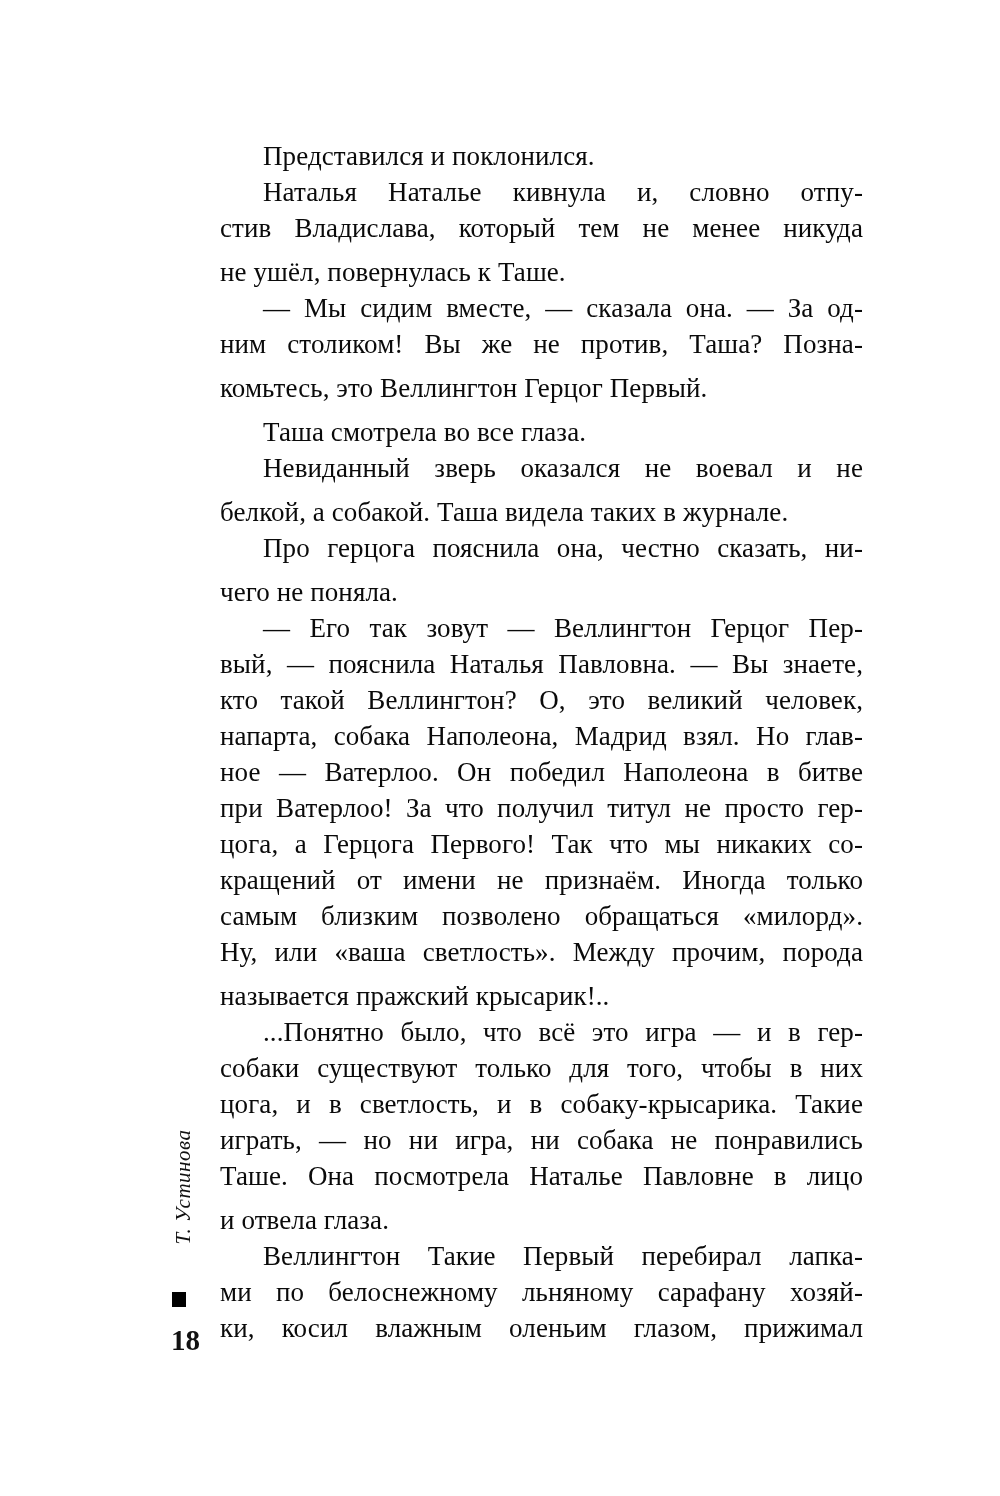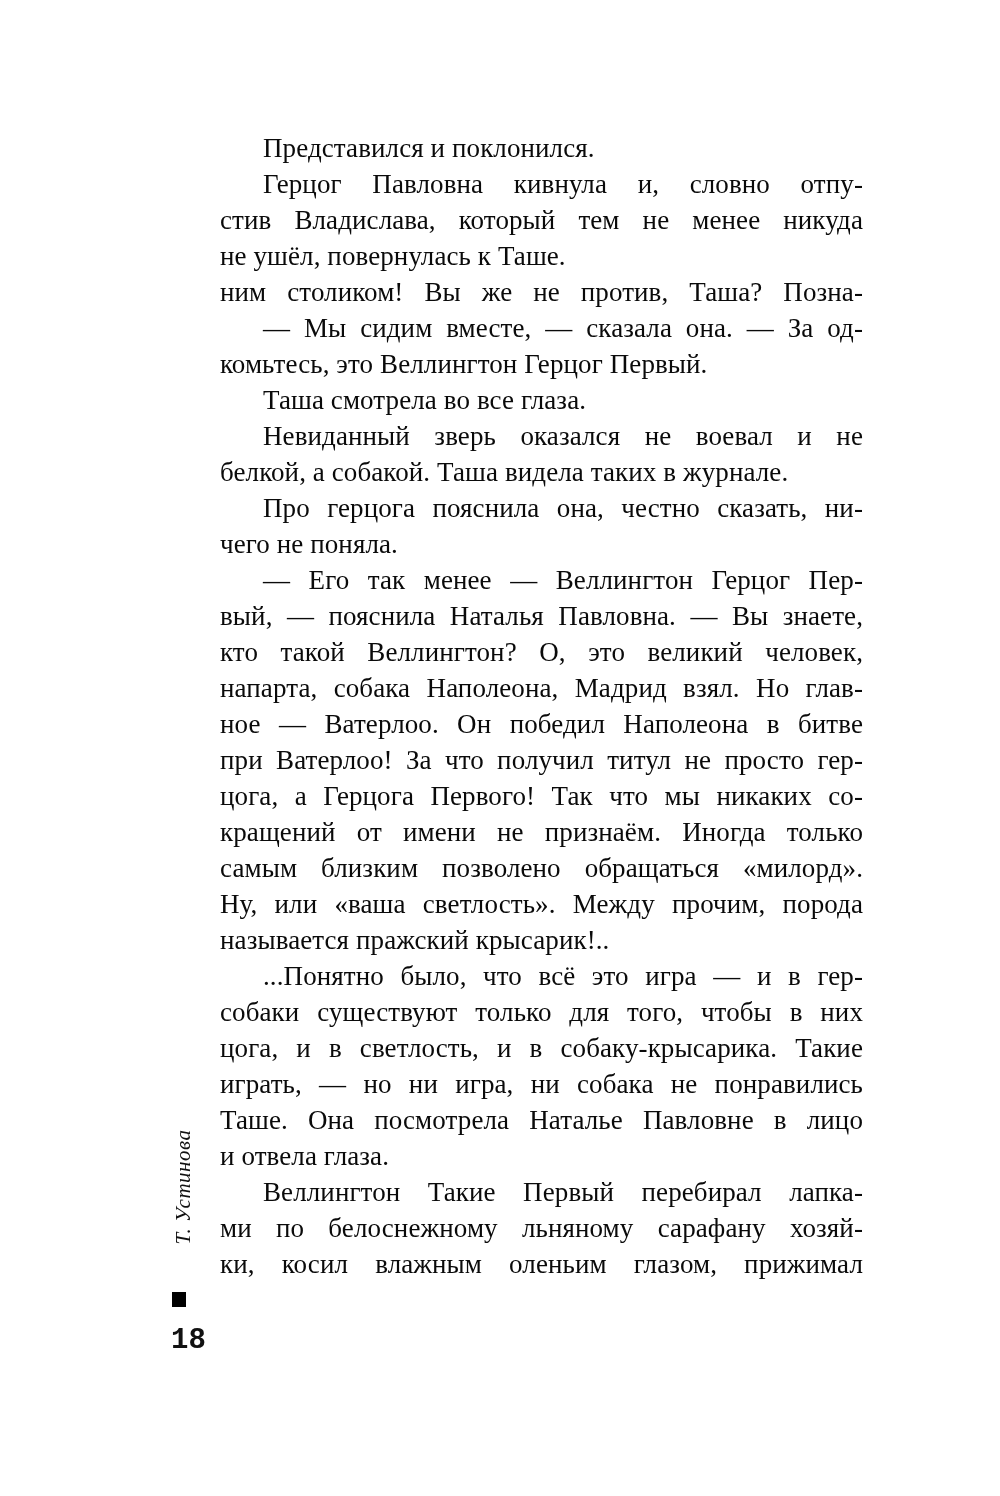--- a/index.html
+++ b/index.html
@@ -39,20 +39,21 @@
   }
   .line.justified {
     white-space: normal;
   }
   .line.first {
     padding-left: 43px;
   }
   .line.last {
     text-align: right;
     text-align-last: left;
+    margin-top: 8px;
   }
   
   .author {
     position: absolute;
     left: 183px;
     top: 1187px;
     transform: translate(-50%, -50%) rotate(-90deg);
     transform-origin: center center;
     white-space: nowrap;
     font-style: italic;
@@ -67,21 +68,21 @@
     top: 1292px;
     width: 14px;
     height: 15px;
     background: #000000;
   }
   
   .page-num {
     position: absolute;
     left: 171px;
     top: 1326px;
-    font-family: Liberation Mono, monospace;
+    font-family: Liberation Serif, serif;
     font-weight: 700;
     font-size: 29px;
     line-height: 1;
     color: #111111;
   }
 </style>
 </head>
 <body>
 
 <div class="page">
@@ -90,42 +91,42 @@
 
   <div class="marker-square"></div>
 
   <div class="page-num">18</div>
 
   <div class="text-col" id="text-col">
       <div class="para">
         <div class="line first last">Представился и поклонился.</div>
       </div>
       <div class="para">
-        <div class="line first justified">Герцог Павловна кивнула и, словно отпу-</div>
+        <div class="line first justified">Наталья Наталье кивнула и, словно отпу-</div>
         <div class="line justified">стив Владислава, который тем не менее никуда</div>
         <div class="line last">не ушёл, повернулась к Таше.</div>
       </div>
       <div class="para">
+        <div class="line first justified">— Мы сидим вместе, — сказала она. — За од-</div>
         <div class="line justified">ним столиком! Вы же не против, Таша? Позна-</div>
-        <div class="line first justified">— Мы сидим вместе, — сказала она. — За од-</div>
         <div class="line last">комьтесь, это Веллингтон Герцог Первый.</div>
       </div>
       <div class="para">
         <div class="line first last">Таша смотрела во все глаза.</div>
       </div>
       <div class="para">
         <div class="line first justified">Невиданный зверь оказался не воевал и не</div>
         <div class="line last">белкой, а собакой. Таша видела таких в журнале.</div>
       </div>
       <div class="para">
         <div class="line first justified">Про герцога пояснила она, честно сказать, ни-</div>
         <div class="line last">чего не поняла.</div>
       </div>
       <div class="para">
-        <div class="line first justified">— Его так менее — Веллингтон Герцог Пер-</div>
+        <div class="line first justified">— Его так зовут — Веллингтон Герцог Пер-</div>
         <div class="line justified">вый, — пояснила Наталья Павловна. — Вы знаете,</div>
         <div class="line justified">кто такой Веллингтон? О, это великий человек,</div>
         <div class="line justified">напарта, собака Наполеона, Мадрид взял. Но глав-</div>
         <div class="line justified">ное — Ватерлоо. Он победил Наполеона в битве</div>
         <div class="line justified">при Ватерлоо! За что получил титул не просто гер-</div>
         <div class="line justified">цога, а Герцога Первого! Так что мы никаких со-</div>
         <div class="line justified">кращений от имени не признаём. Иногда только</div>
         <div class="line justified">самым близким позволено обращаться «милорд».</div>
         <div class="line justified">Ну, или «ваша светлость». Между прочим, порода</div>
         <div class="line last">называется пражский крысарик!..</div>

